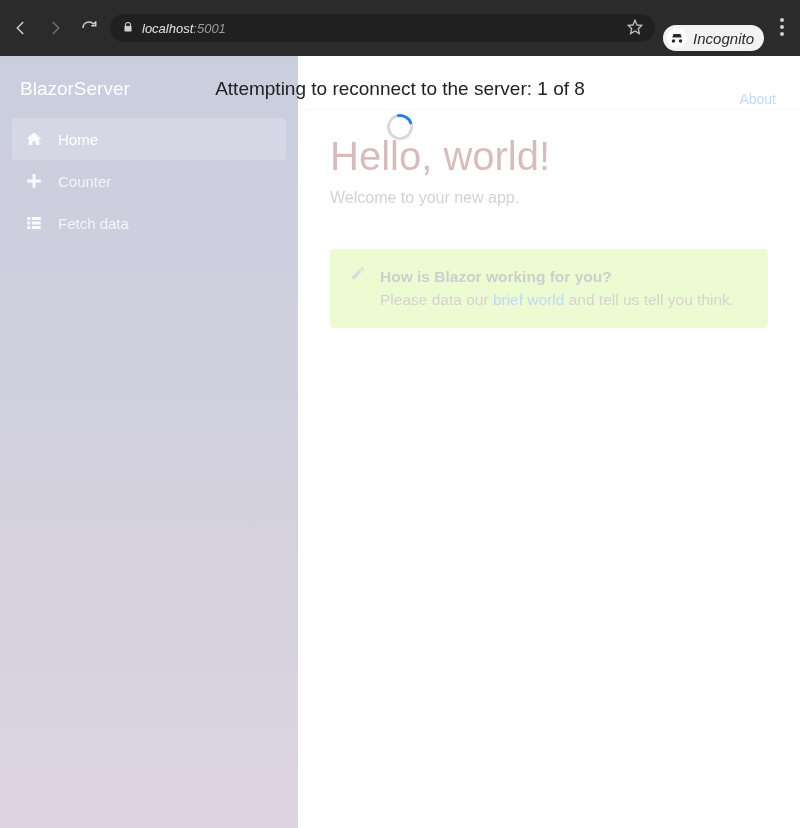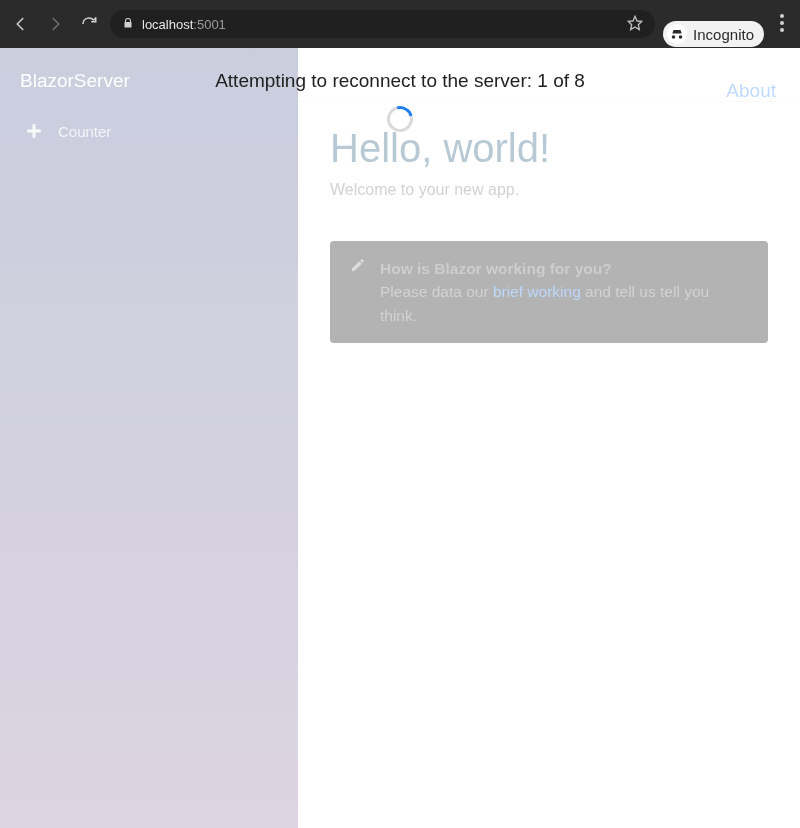--- a/index.html
+++ b/index.html
@@ -1,26 +1,27 @@
 <!DOCTYPE html>
 <html><head>
 <meta charset="utf-8">
 <style>
   * { box-sizing: border-box; margin: 0; padding: 0; }
   html, body { width: 800px; height: 828px; font-family: "Segoe UI", Arial, sans-serif; overflow: hidden; }
 
   
   .chrome {
     background:#2b2b2b;
-    height:48px;
+    height:56px;
     display:flex;
     align-items:center;
     padding:0 8px;
     gap:8px;
     color:#d0d0d0;
+    font-style:italic;
   }
   .nav-btn { width:26px; height:26px; display:flex; align-items:center; justify-content:center; color:#d0d0d0; }
   .nav-btn.dim { color:#707070; }
   .nav-btn svg { width:18px; height:18px; display:block; }
   .omnibox {
     flex:1;
     background:#202020;
     border-radius:14px;
     height:28px;
     display:flex;
@@ -98,39 +99,39 @@
     height:54px;
     border-bottom:1px solid #ececec;
     display:flex;
     align-items:center;
     justify-content:flex-end;
     padding:0 24px;
   }
   .topbar a{
     color:#2a7fff;
     text-decoration:none;
-    font-size:19px;
+    font-size:14px;
     margin-top:33px;
   }
   .content{
     padding:24px 32px;
   }
   .content h1{
     font-size:40px;
     font-weight:400;
-    color:#0c4a6e;
+    color:#7f1d1d;
     margin-bottom:10px;
   }
   .content .lead{
     color:#666;
     font-size:16px;
     margin-bottom:42px;
   }
   .alert{
-    background:#000000;
+    background:#bef264;
     border-radius:4px;
     padding:16px 20px;
     color:#6b6b6b;
     font-size:15.5px;
     display:flex;
     gap:14px;
   }
   .alert .pen svg{ width:16px;height:16px; fill:#8a8a8a; }
   .alert b{ color:#5a5a5a; font-weight:600;}
   .alert div{ line-height:1.5;}
@@ -211,47 +212,68 @@
         <circle cx="2" cy="16" r="2"></circle>
       </svg>
   </div>
 </div>
 
 <div class="page">
 
   <div class="sidebar">
     <div class="brand">BlazorServer</div>
     <ul class="navlist">
+      <li class="active">
+        <span class="ic">
+          <svg viewBox="0 0 24 24">
+              <path d="M12 3 2 12h3v8h5v-5h4v5h5v-8h3z"></path>
+            </svg>
+        </span>
+        <span>Home</span>
+      </li>
       <li>
         <span class="ic">
           <svg viewBox="0 0 24 24">
               <path d="M10 3h4v7h7v4h-7v7h-4v-7H3v-4h7z"></path>
             </svg>
         </span>
         <span>Counter</span>
+      </li>
+      <li>
+        <span class="ic">
+          <svg viewBox="0 0 24 24">
+              <rect x="3" y="4" width="4" height="4"></rect>
+              <rect x="9" y="4" width="12" height="4"></rect>
+              <rect x="3" y="10" width="4" height="4"></rect>
+              <rect x="9" y="10" width="12" height="4"></rect>
+              <rect x="3" y="16" width="4" height="4"></rect>
+              <rect x="9" y="16" width="12" height="4"></rect>
+            </svg>
+        </span>
+        <span>Fetch data</span>
       </li>
     </ul>
   </div>
 
   <div class="main">
     <div class="topbar">
       <a href="#">About</a>
     </div>
     <div class="content">
       <h1>Hello, world!</h1>
       <p class="lead">Welcome to your new app.</p>
       <div class="alert">
         <span class="pen">
           <svg viewBox="0 0 24 24">
               <path d="M3 17.25V21h3.75L17.81 9.94l-3.75-3.75L3 17.25zM20.71 7.04a1 1 0 0 0 0-1.41l-2.34-2.34a1 1 0 0 0-1.41 0l-1.83 1.83 3.75 3.75 1.83-1.83z"></path>
             </svg>
         </span>
         <div>
           <b>How is Blazor working for you?</b><br>
-          <span>Please data our </span><a href="#">brief working</a><span> and tell us tell you think.</span>
+          <span>Please data our </span><a href="#">brief world</a><span> and tell us tell you think.</span>
         </div>
       </div>
     </div>
   </div>
 
   <div class="overlay">
     <div class="overlay-text">Attempting to reconnect to the server: 1 of 8</div>
     <div class="spinner"></div>
   </div>
 

